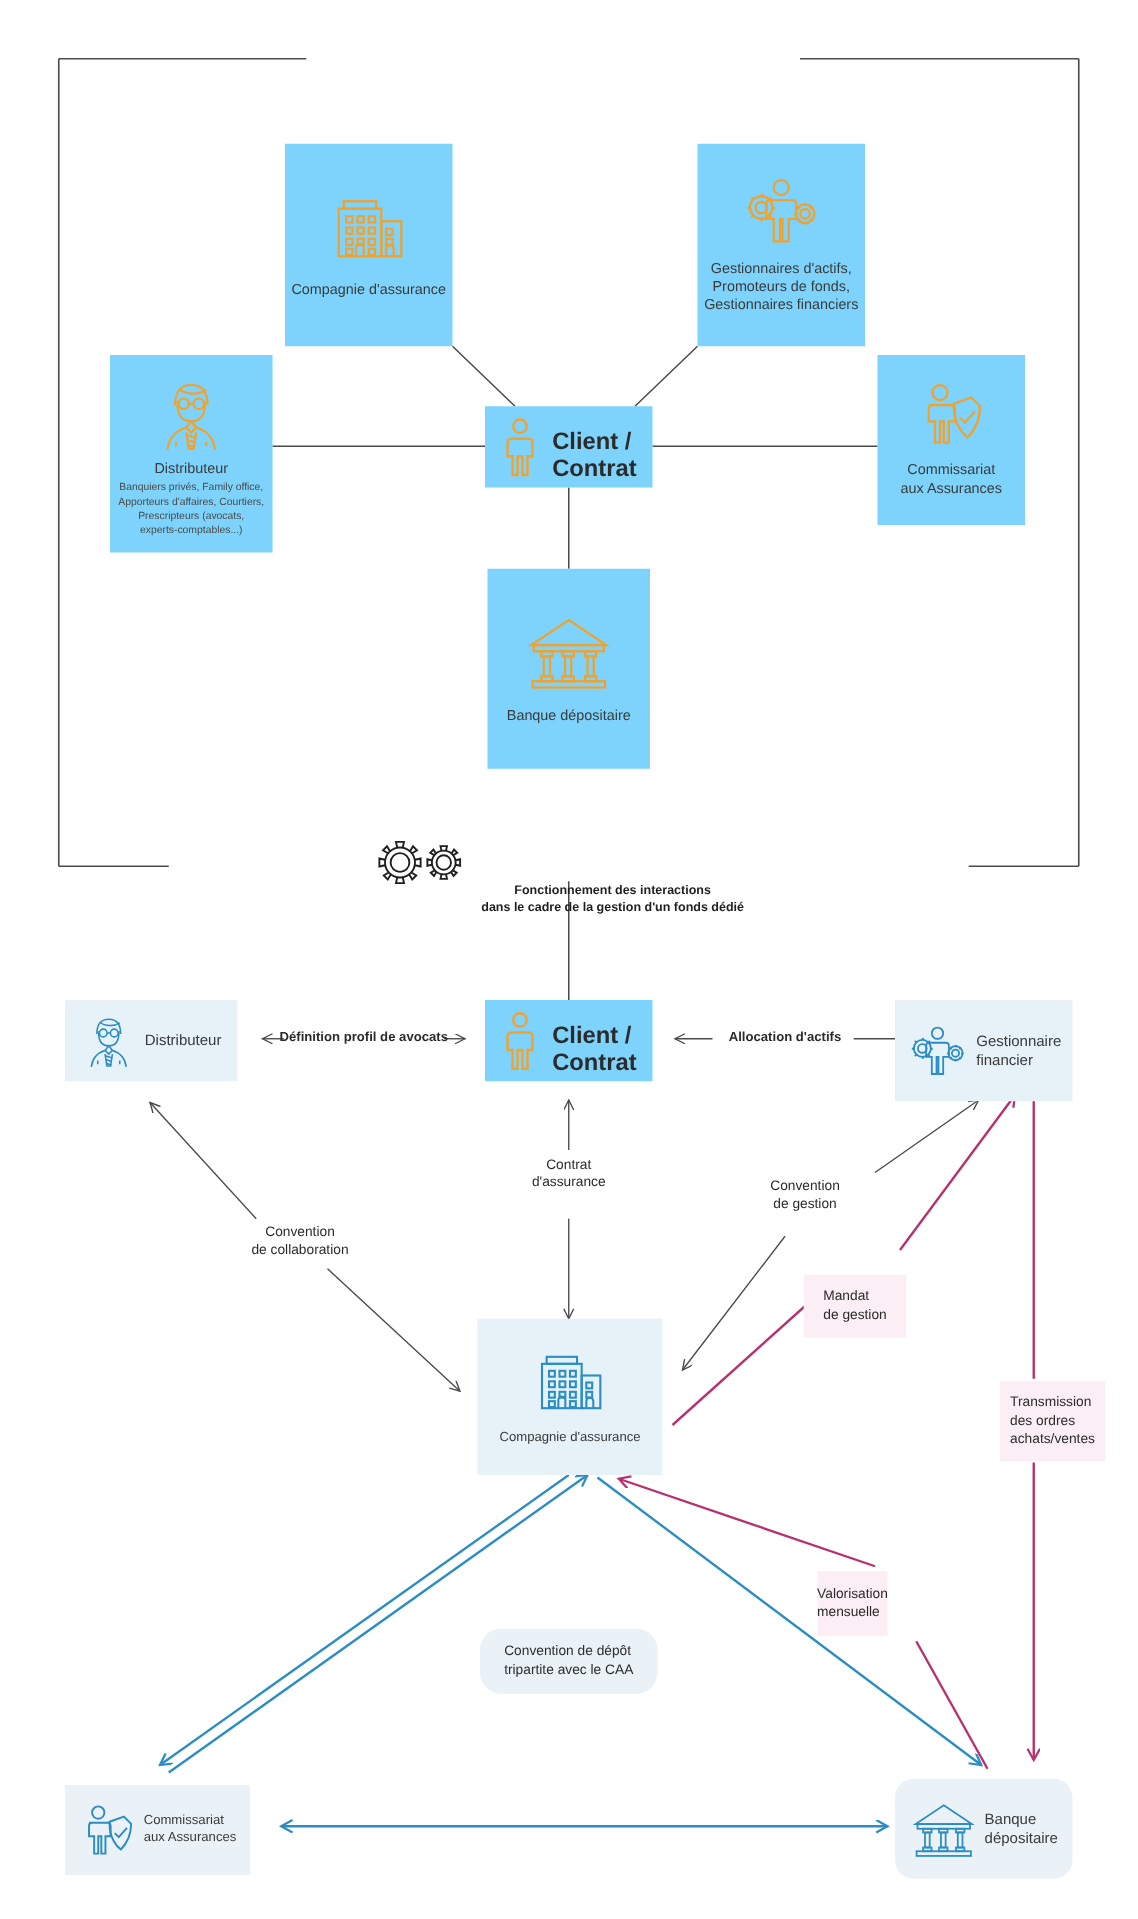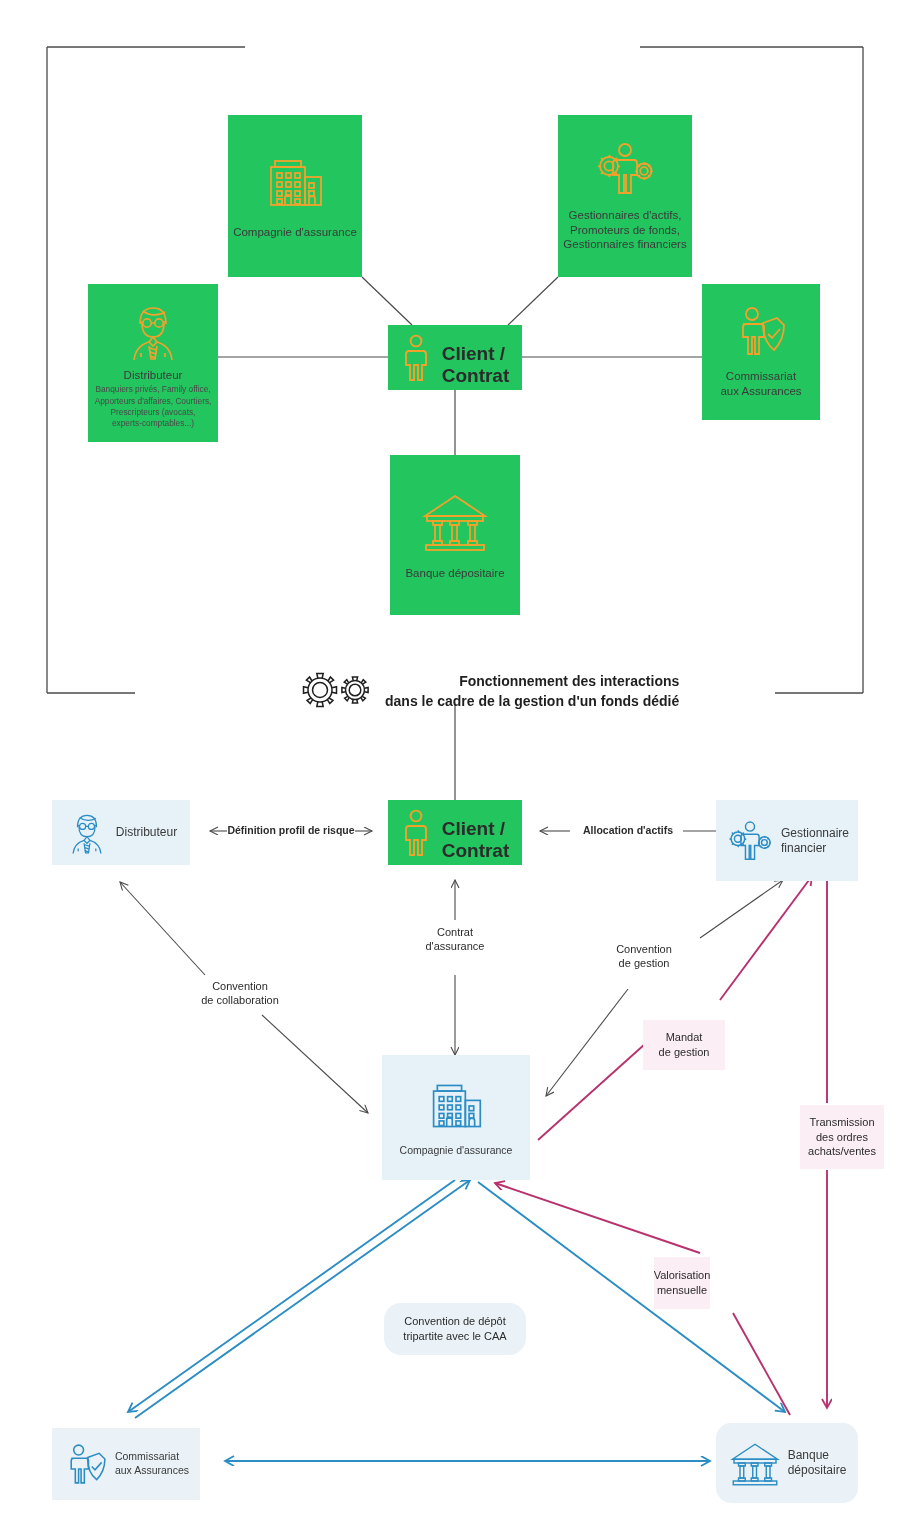--- a/index.html
+++ b/index.html
@@ -42,21 +42,21 @@
   }
   .node.vert {
     flex-direction: column;
   }
   .node-label {
     text-align: center;
     color: #3a3a3a;
     line-height: 1.28;
     white-space: pre-line;
   }
-  .cream { background: #22c55e; }
+  .cream { background: #7dd3fc; }
   .bluebg { background: #e6f1f8; }
   .bluebg-pale { background: #eaf2f7; }
   .pinkbg { background: #fbeef4; }
 
   
   .lab-top { font-size: 11.5px; }
   .lab-sub { font-size: 8.3px; line-height: 1.35; color:#4a4a4a; }
   .lab-name-big { font-size: 19px; font-weight: 700; color:#2b2b2b; line-height:1.15;margin-top:14px; }
 
   
@@ -74,35 +74,35 @@
     font-family: "Liberation Sans", sans-serif;
   }
   .edge-label.bold { font-weight: 700; font-size: 10.5px; }
 
   
   .edge-box {
     position: absolute;
     display: flex;
     align-items: center;
     justify-content: center;
-    text-align: center;
     font-size: 11px;
     color: #2b2b2b;
     line-height: 1.32;
     white-space: pre-line;
     padding: 2px 8px;
   }
   .gear-caption {
     position: absolute;
-    font-size: 14px;
+    font-size: 10px;
     font-weight: 700;
     color: #1f1f1f;
     line-height: 1.42;
     white-space: pre-line;
-    text-align: right;
+    text-align: center;
+    margin-top: 34px;
   }
   .icon-holder { line-height: 0; }
 </style>
 </head>
 <body>
 
 <div id="page">
 
   <svg class="svg-layer" viewBox="0 0 910 1535">
     <defs>
@@ -448,21 +448,21 @@
         <rect x="14" y="51" width="9" height="4"></rect>
           <rect x="31" y="51" width="9" height="4"></rect>
           <rect x="49" y="51" width="9" height="4"></rect>
         <rect x="7" y="55" width="58" height="5"></rect>
       </svg>
     </span>
     <div class="node-label lab-bot" style="text-align:left;">Banque
 dépositaire</div>
   </div>
 
-  <div class="edge-label bold" style="left:222px; top:824px; width:138px;">Définition profil de risque</div>
+  <div class="edge-label bold" style="left:222px; top:824px; width:138px;">Définition profil de avocats</div>
 
   <div class="edge-label bold" style="left:572px; top:824px; width:112px;">Allocation d'actifs</div>
 
   <div class="edge-label" style="left:406px; top:925px; width:98px;">Contrat
 d'assurance</div>
 
   <div class="edge-label" style="left:180px; top:979px; width:120px;">Convention
 de collaboration</div>
 
   <div class="edge-label" style="left:596px; top:942px; width:96px;">Convention

